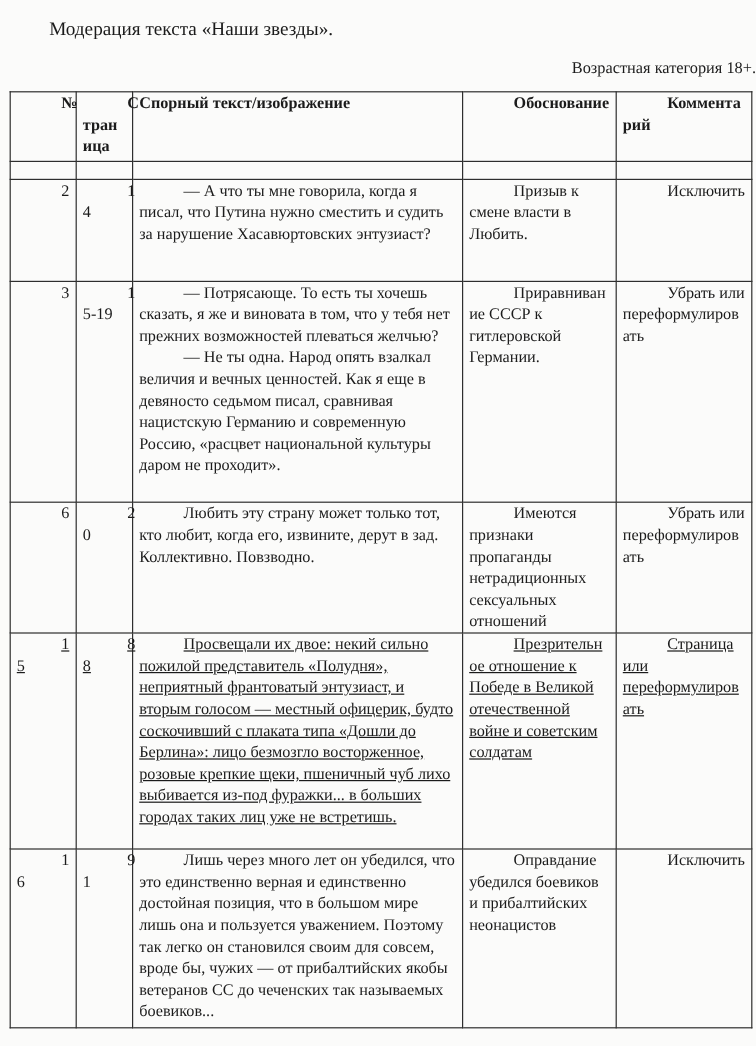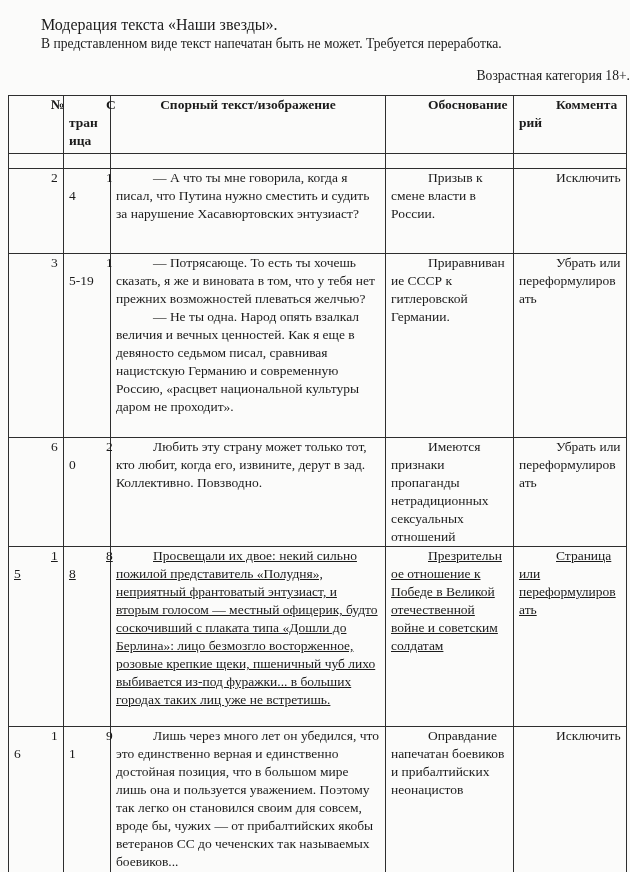--- a/index.html
+++ b/index.html
@@ -36,36 +36,35 @@
     font-weight: normal;
     text-align: left;
   }
   .mod th { font-weight: bold; }
   .mod p {
     margin: 0;
     text-indent: 37px;
     overflow-wrap: break-word;
     word-break: break-word;
   }
-  .mod th.center-head p { text-indent: 0; text-align: center; }
+  .mod th.center-head p { text-indent: 0; text-align: left; }
   tr.h58  { height: 58px; }
   tr.h15  { height: 15px; }
   tr.h85  { height: 85px; }
   tr.h184 { height: 184px; }
   tr.h106 { height: 106px; }
   tr.h180 { height: 180px; text-decoration: underline; }
   tr.hrest { height: 149px; }
 </style>
 </head>
 <body>
 
 <div class="doc">
 
   <p class="title">Модерация текста «Наши звезды».</p>
-  <p class="subtitle">В представленном виде текст напечатан быть не может. Требуется переработка.</p>
   <p class="age">Возрастная категория 18+.</p>
 
   <table class="mod">
     <colgroup>
       <col style="width:55px">
       <col style="width:47px">
       <col style="width:275px">
       <col style="width:128px">
       <col style="width:113px">
     </colgroup>
@@ -101,21 +100,21 @@
       <td>
             <p>2</p>
           </td>
       <td>
             <p>14</p>
           </td>
       <td>
             <p>— А что ты мне говорила, когда я писал, что Путина нужно сместить и судить за нарушение Хасавюртовских энтузиаст?</p>
           </td>
       <td>
-            <p>Призыв к смене власти в России.</p>
+            <p>Призыв к смене власти в Любить.</p>
           </td>
       <td>
             <p>Исключить</p>
           </td>
     </tr>
 
     <tr class="h184">
       <td>
             <p>3</p>
           </td>
@@ -174,21 +173,21 @@
       <td>
             <p>16</p>
           </td>
       <td>
             <p>91</p>
           </td>
       <td>
             <p>Лишь через много лет он убедился, что это единственно верная и единственно достойная позиция, что в большом мире лишь она и пользуется уважением. Поэтому так легко он становился своим для совсем, вроде бы, чужих — от прибалтийских якобы ветеранов СС до чеченских так называемых боевиков...</p>
           </td>
       <td>
-            <p>Оправдание напечатан боевиков и прибалтийских неонацистов</p>
+            <p>Оправдание убедился боевиков и прибалтийских неонацистов</p>
           </td>
       <td>
             <p>Исключить</p>
           </td>
     </tr>
   </tbody>
     </table>
 
 </div>
 

